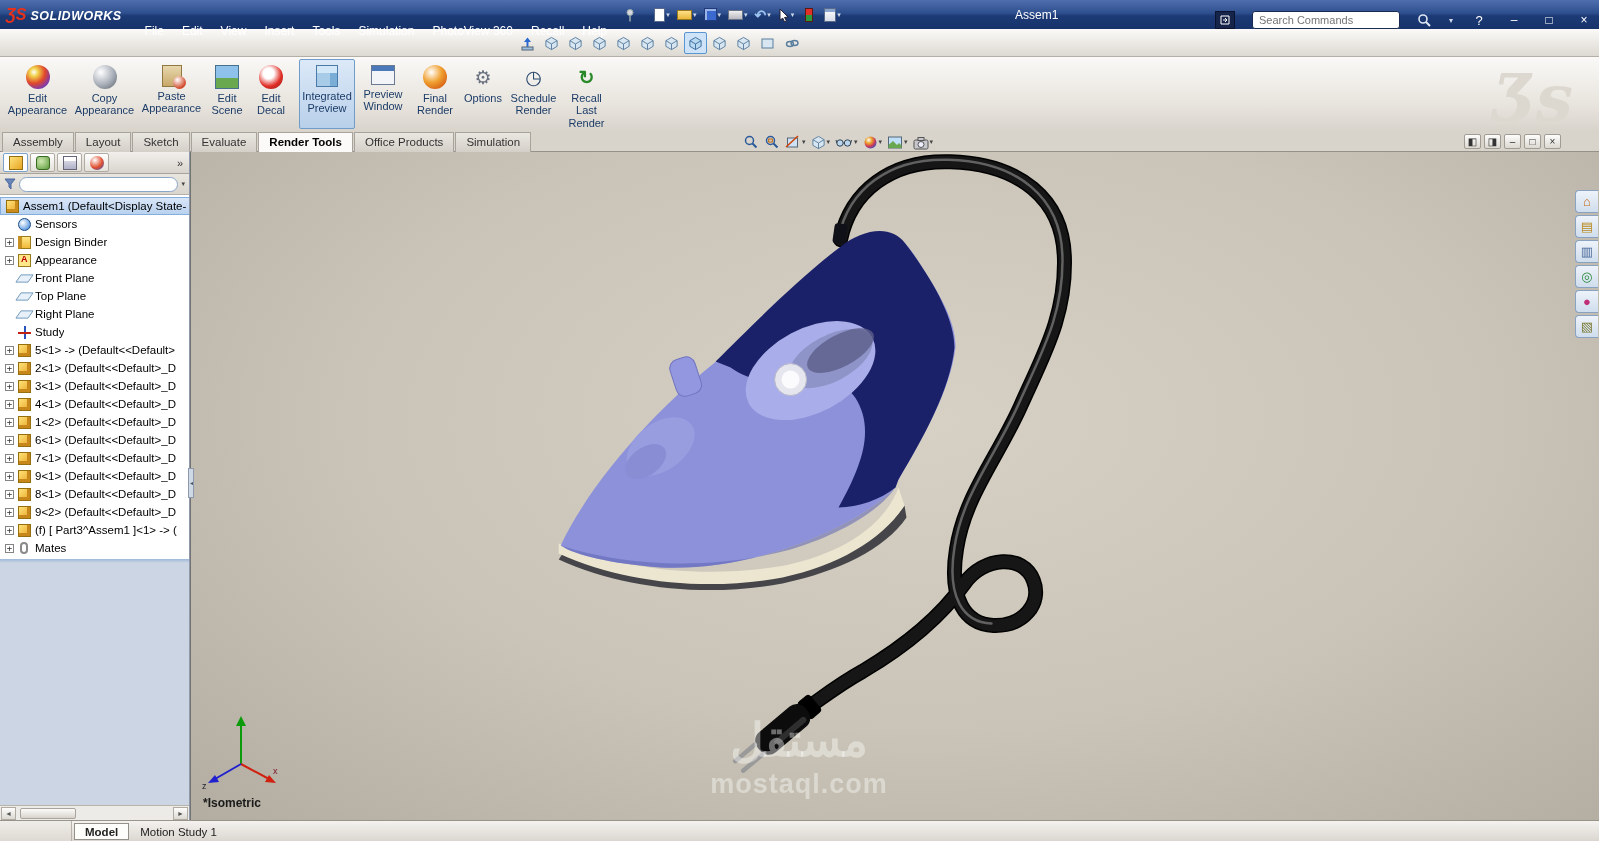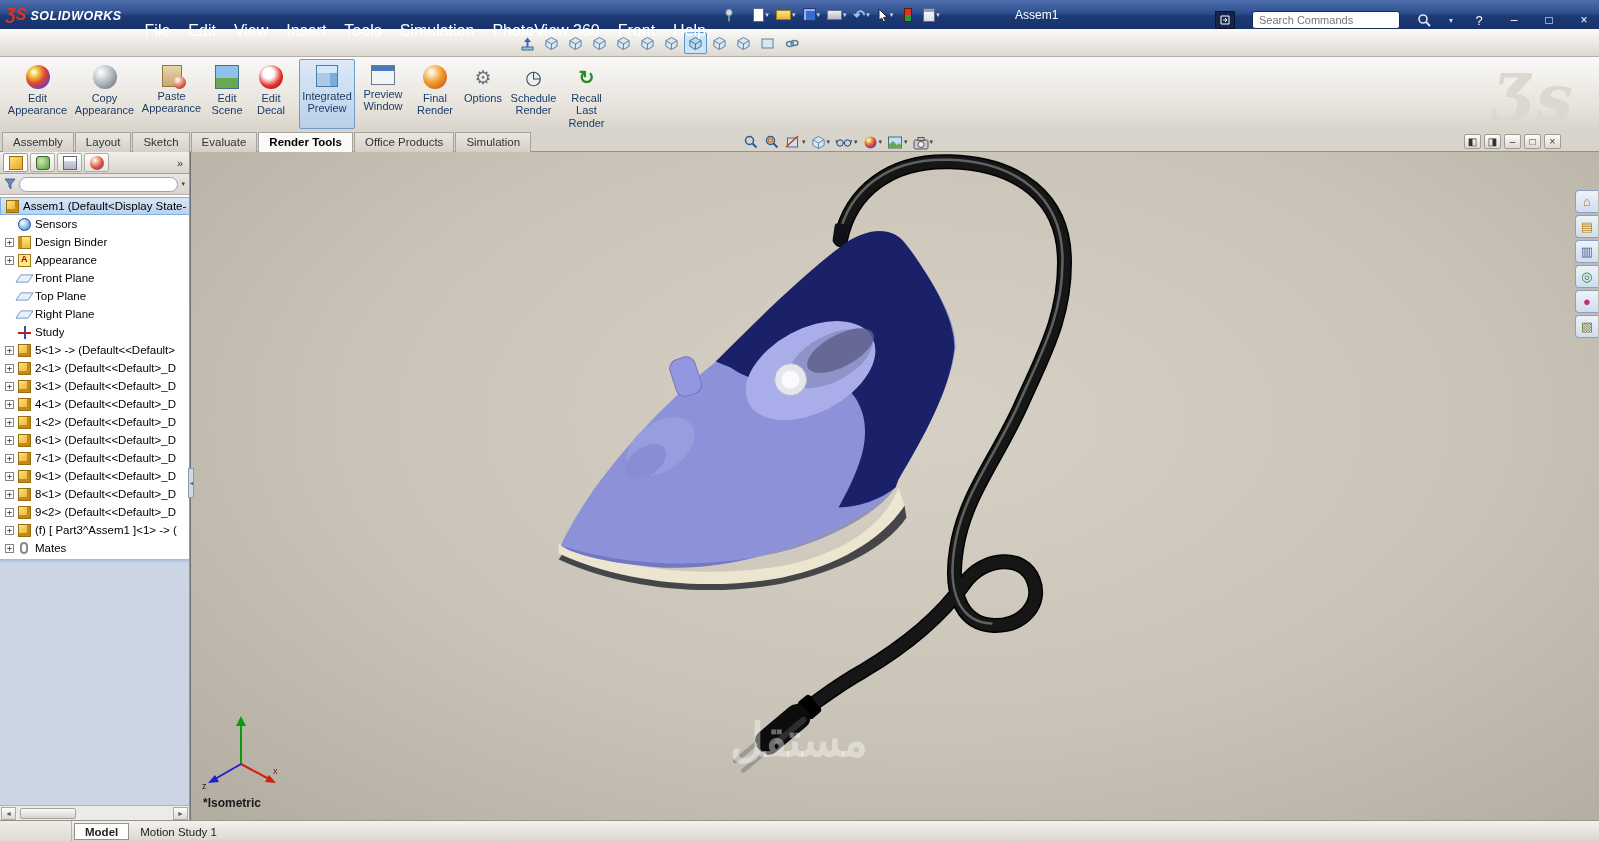--- a/index.html
+++ b/index.html
@@ -8,21 +8,21 @@
   #app { position:relative; width:1599px; height:841px; overflow:hidden; background:#737373; }
 
   
   .menubar { position:absolute; top:0; left:0; right:0; height:29px;
     background:linear-gradient(#4f6eae 0%, #2e4f8e 45%, #1c3a75 55%, #17326b 100%);
     display:flex; align-items:center; padding:0 6px; color:#fff; z-index:40; }
   .logo { display:flex; align-items:baseline; gap:4px; margin-right:14px; }
   .logo-ds { color:#e8311a; font-weight:bold; font-style:italic; font-size:16px; }
   .logo-text { font-weight:bold; font-style:italic; font-size:12.5px; letter-spacing:.5px; }
   .menus { display:flex; }
-  .menu-item { padding:4px 9px; font-size:16px; cursor:default; white-space:nowrap;margin-top:32px; }
+  .menu-item { padding:4px 9px; font-size:12px; cursor:default; white-space:nowrap;margin-top:32px; }
   .pin-btn { margin:0 8px; display:flex; align-items:center; }
   .qtb { display:flex; align-items:center; gap:3px; margin-left:8px; }
   .qtb-btn { height:22px; min-width:20px; display:flex; align-items:center; justify-content:center; gap:1px; padding:0 2px; }
   .qtb .caret { font-size:7px; color:#cfd8ea; }
   .mi-new { width:11px; height:14px; background:#fff; border:1px solid #5a6a8a; }
   .mi-open { width:15px; height:10px; background:linear-gradient(#ffe08a,#e8b83a); border:1px solid #9a7a20; }
   .mi-save { width:13px; height:13px; background:#3a6ad0; border:1px solid #203a7a; box-shadow:inset 2px 2px 0 #9ab4e8; }
   .mi-print { width:15px; height:10px; background:linear-gradient(#f0f0f0,#b8b8c0); border:1px solid #6a7288; }
   .mi-undo { color:#9ec4f0; font-size:14px; font-weight:bold; line-height:1; }
   .mi-rebuild { width:8px; height:14px; background:linear-gradient(#e03028 50%, #2a9a3a 50%); border:1px solid #5a1a14; }
@@ -173,21 +173,21 @@
       <span class="logo-text">SOLIDWORKS</span>
     </div>
     <div class="menus">
       <span class="menu-item">File</span>
       <span class="menu-item">Edit</span>
       <span class="menu-item">View</span>
       <span class="menu-item">Insert</span>
       <span class="menu-item">Tools</span>
       <span class="menu-item">Simulation</span>
       <span class="menu-item">PhotoView 360</span>
-      <span class="menu-item">Front</span>
+      <span class="menu-item">Recall</span>
       <span class="menu-item">Help</span>
     </div>
     <span class="pin-btn">
       <svg width="12" height="14">
           <circle cx="6" cy="4.5" r="3" fill="#d8d8e0" stroke="#9aa"></circle>
           <path d="M6 7.5v6" stroke="#9aa" stroke-width="1.5"></path>
         </svg>
     </span>
     <div class="qtb">
       <span class="qtb-btn">
@@ -645,20 +645,21 @@
       <line x1="42" y1="58" x2="70" y2="73" stroke="#d02010" stroke-width="2"></line>
       <path d="M77 77 66 76l4-7Z" fill="#d02010"></path>
       <line x1="42" y1="58" x2="16" y2="73" stroke="#2020d0" stroke-width="2"></line>
       <path d="M9 77l11-1-4-7Z" fill="#2020d0"></path>
       <text x="3" y="83" font-size="9" fill="#223">z</text>
       <text x="74" y="68" font-size="9" fill="#712">x</text>
     </svg>
     <div class="view-label">*Isometric</div>
     <div class="watermark">
       <div class="wm-ar">مستقل</div>
+      <div class="wm-en">mostaql.com</div>
     </div>
   </div>
 
   <div class="taskpane">
     <span class="tp-btn">
         <span>⌂</span>
       </span>
     <span class="tp-btn">
         <span>▤</span>
       </span>

